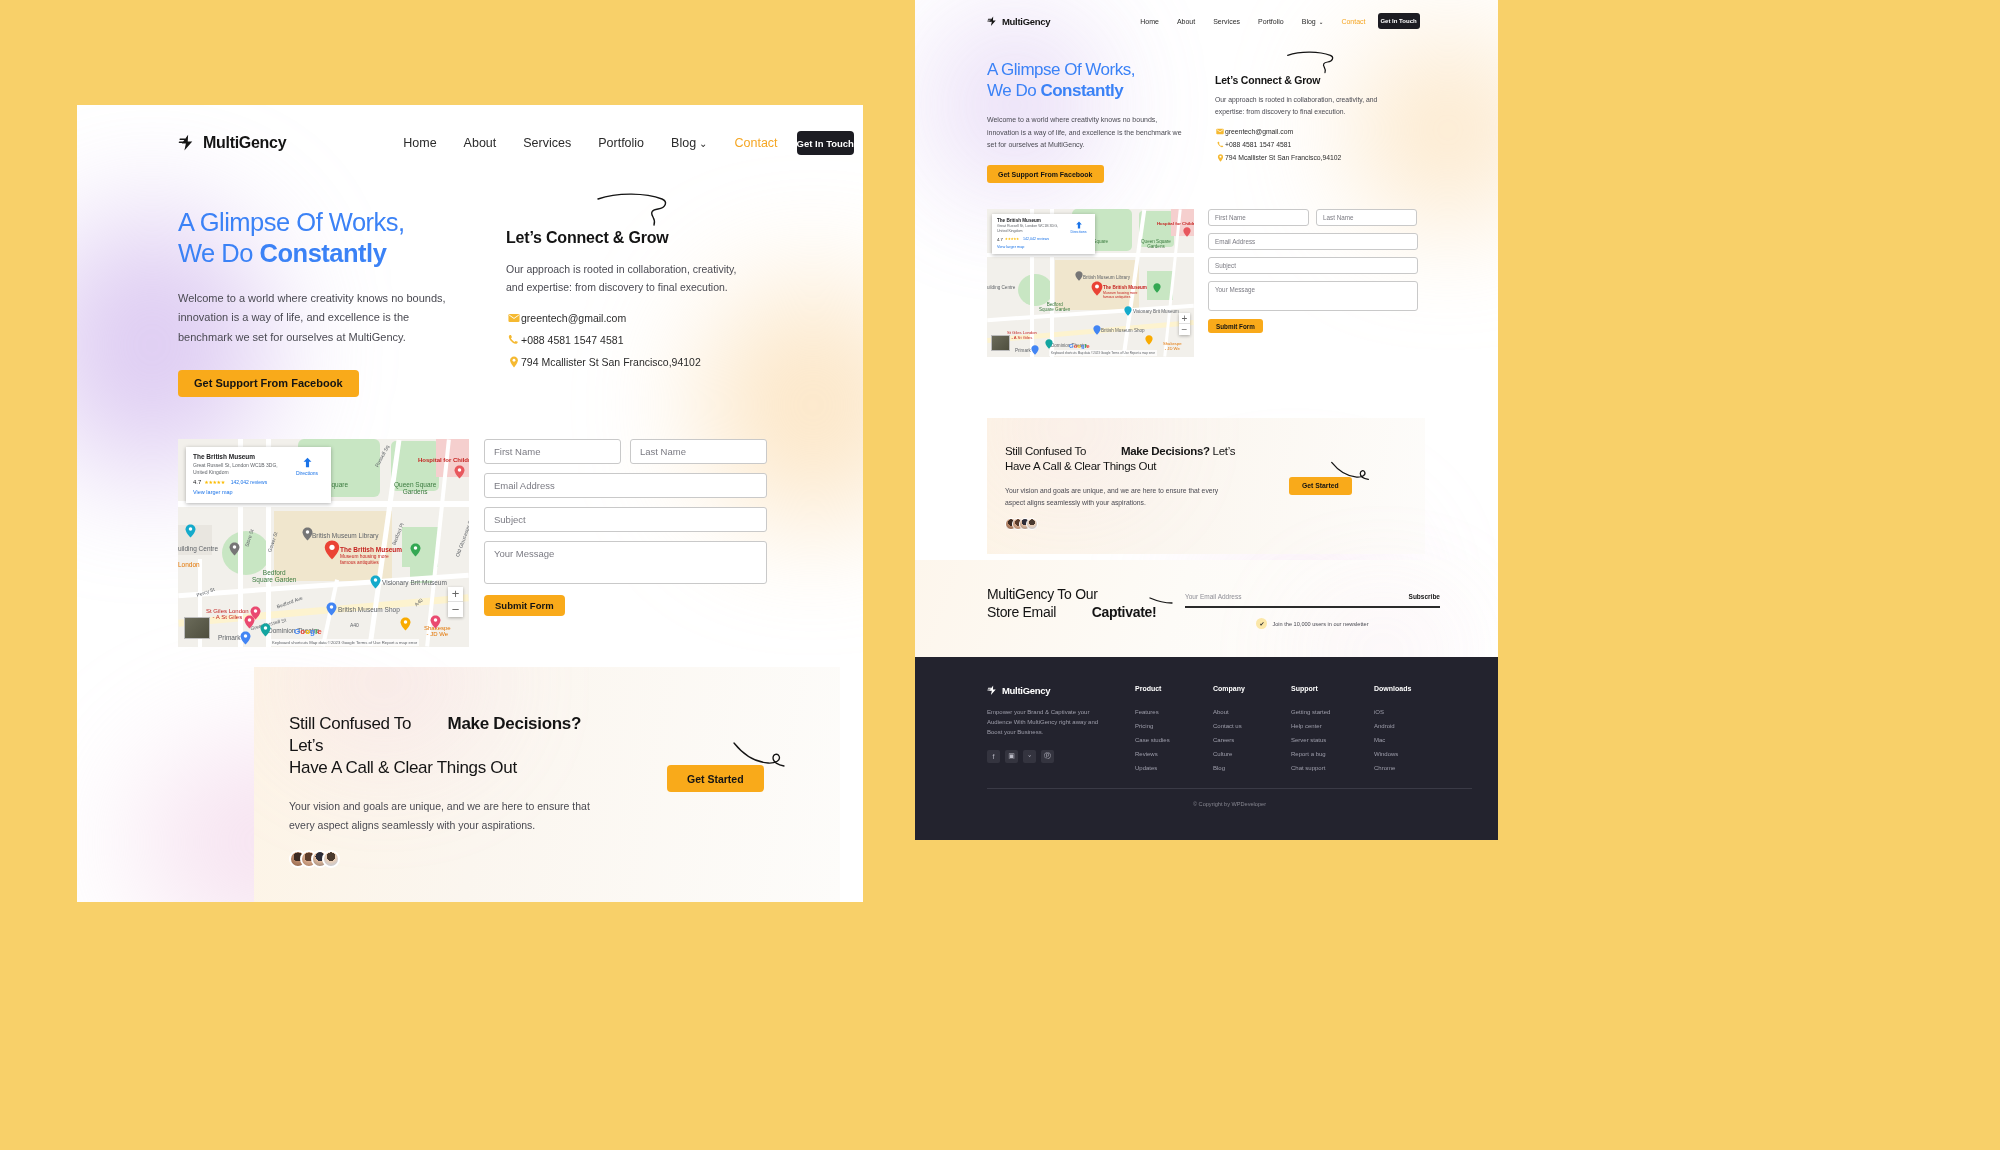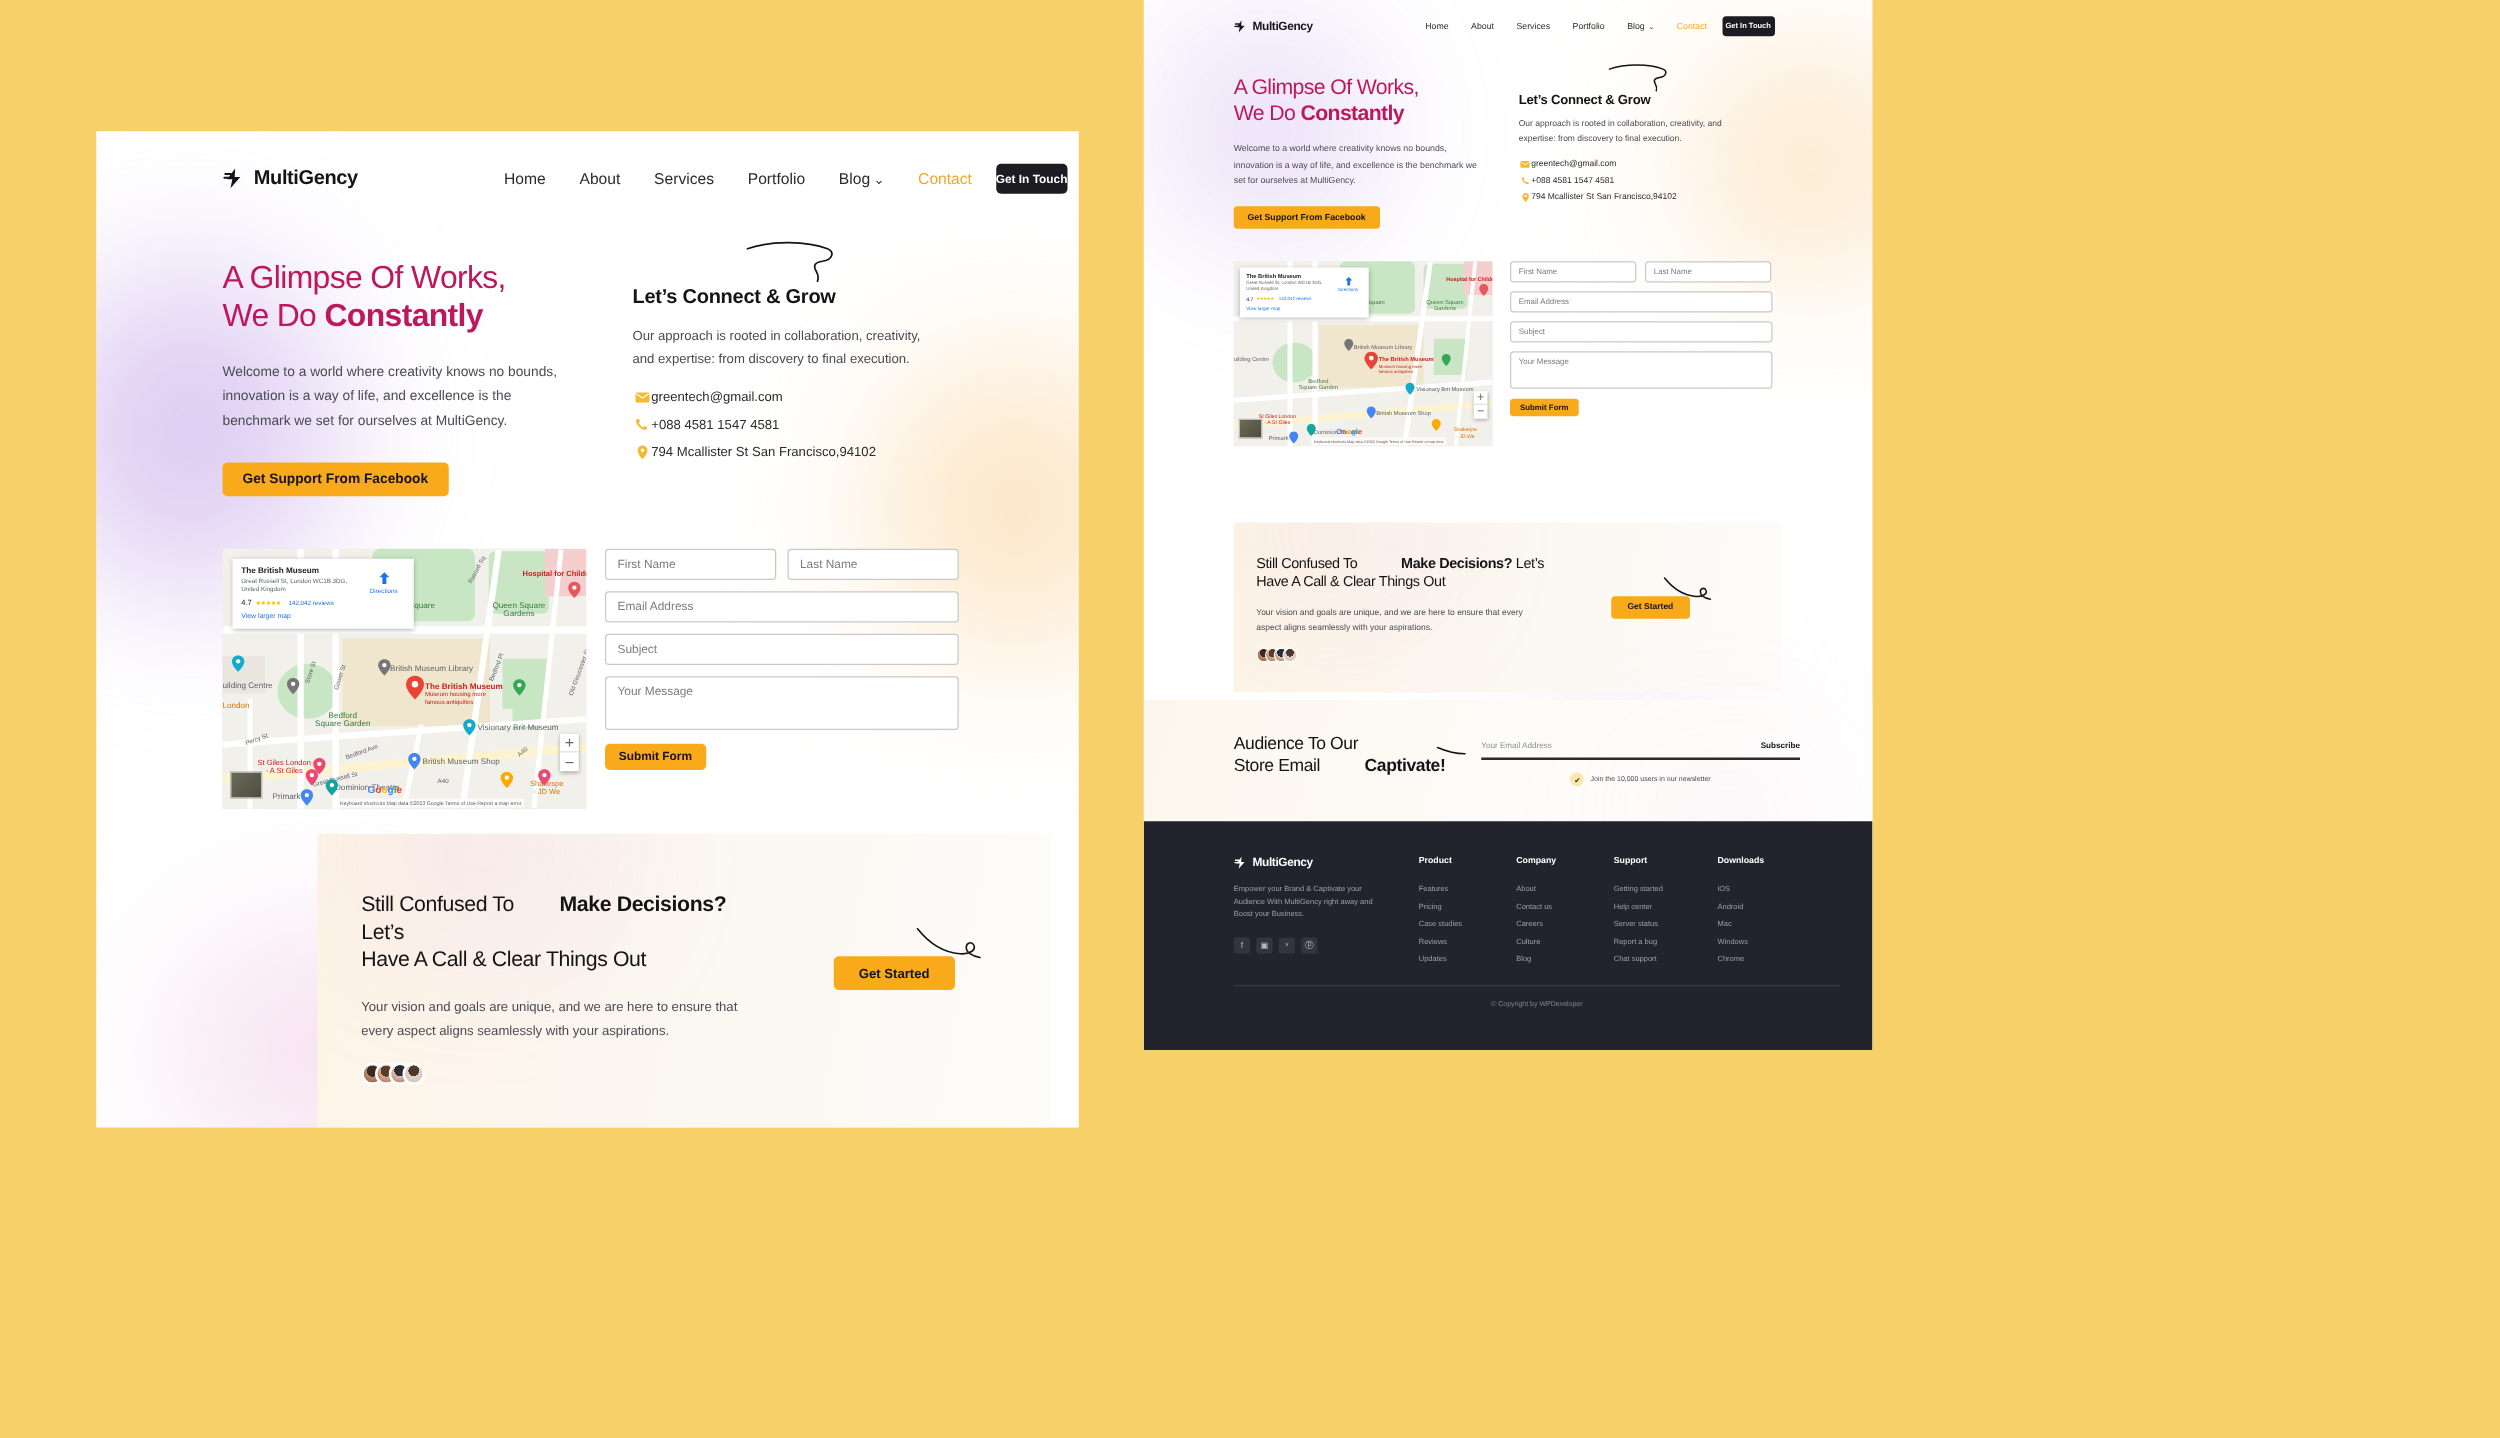--- a/index.html
+++ b/index.html
@@ -23,21 +23,21 @@
   .nav { display:flex; align-items:center; position:relative; z-index:5; }
   .brand { display:flex; align-items:center; gap:7px; font-weight:bold; color:#141414; letter-spacing:-.3px; }
   .bolt { display:block; }
   .nav-links { display:flex; align-items:center; }
   .nav-link { color:#2b2b2b; white-space:nowrap; cursor:pointer; }
   .nav-link.active { color:#F5A623; }
   .nav-chev { font-size:.8em; margin-left:3px; }
   .btn-dark { background:#1c1c22; color:#fff; border-radius:4px; display:flex; align-items:center; justify-content:center; white-space:nowrap; cursor:pointer; font-weight:bold; }
 
   
-  .h1 { color:#be185d; font-weight:400; line-height:1.22; letter-spacing:-.5px; }
+  .h1 { color:#3b82f6; font-weight:400; line-height:1.22; letter-spacing:-.5px; }
   .h1 b { font-weight:bold; }
   .h2 { color:#141414; font-weight:400; line-height:1.3; letter-spacing:-.3px; }
   .h2 b { font-weight:bold;padding-left:32px; }
   .h3 { color:#141414; font-weight:bold; letter-spacing:-.2px; }
   .para { color:#4a4a52; line-height:1.75; }
 
   
   .btn-yellow { background:#F9AA1A; color:#141414; border-radius:4px; display:inline-flex; align-items:center; justify-content:center; font-weight:bold; white-space:nowrap; cursor:pointer; border:none; }
 
   
@@ -574,21 +574,21 @@
           <path d="M2 2 C10 12, 22 21, 36 22 C44 22.5, 49 19, 47 15 C45.5 12, 41 13, 41 17 C41 21, 46 24, 52 25" fill="none" stroke="#141414" stroke-width="1.7" stroke-linecap="round"></path>
         </svg>
         <div class="btn-yellow" style="height:18px; padding:0 13px; font-size:6.8px; border-radius:3px;">Get Started</div>
       </div>
     </div>
   </div>
 
   <div style="position:absolute; left:0; top:560px; width:583px; height:97px; background:linear-gradient(110deg,#fdf6ec 0%,#fdfbf7 45%,#ffffff 100%); padding:25px 0 0 72px; display:flex; align-items:flex-start;">
     <div class="blob pink" style="right:40px; bottom:-40px; width:150px; height:90px; opacity:.45;"></div>
     <div class="h2" style="font-size:14px; width:190px; position:relative;">
-      <div>Audience To Our</div>
+      <div>MultiGency To Our</div>
       <div><span>Store Email </span><b>Captivate!</b></div>
     </div>
     <div style="position:relative; margin-left:8px; width:255px; padding-top:8px;">
       <svg width="24" height="8" viewBox="0 0 24 8" style="position:absolute; left:-36px; top:12px;">
         <path d="M1 1 C8 4, 16 6, 23 6" fill="none" stroke="#141414" stroke-width="1.3" stroke-linecap="round"></path>
       </svg>
       <div class="nl-input-line" style="padding-bottom:6px;">
         <span class="nl-ph" style="font-size:6.5px;">Your Email Address</span>
         <span class="nl-sub" style="font-size:6.5px;">Subscribe</span>
       </div>

